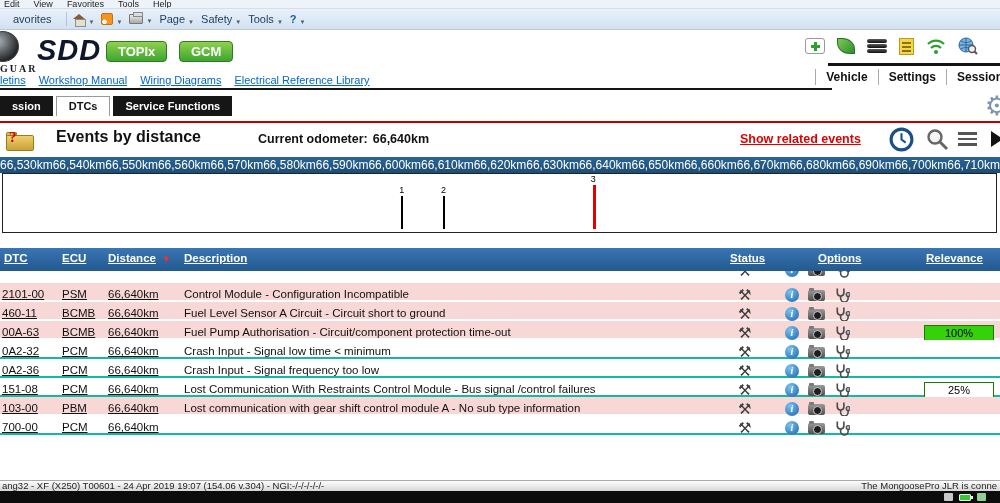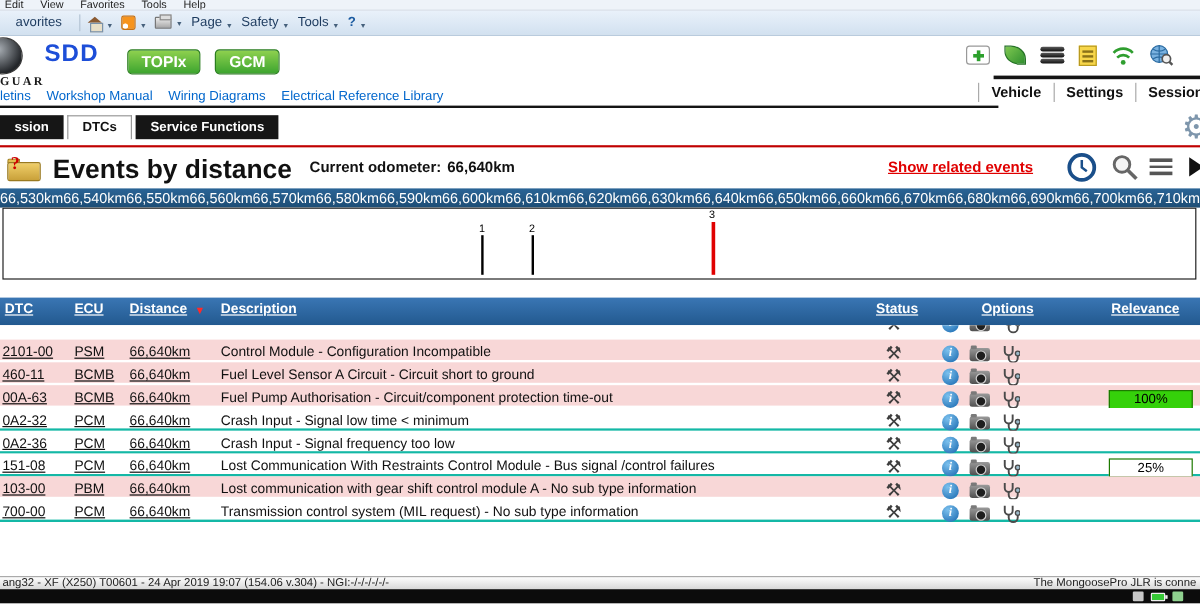--- a/index.html
+++ b/index.html
@@ -18,26 +18,26 @@
   .home-icon::after{content:"";position:absolute;top:5px;left:2px;width:9px;height:6px;background:#e8dfc8;border:1px solid #7a92aa}
   .feed-icon{width:12px;height:12px;border-radius:2px;border:1px solid #c87010;background:radial-gradient(circle at 25% 78%, #fff 0 2px, #f7941d 2.5px);display:inline-block}
   .print-icon{width:14px;height:10px;background:linear-gradient(#ececec,#a8a8a8);border:1px solid #777;border-radius:1px;position:relative;display:inline-block}
   .print-icon::before{content:"";position:absolute;top:-3px;left:3px;width:8px;height:3px;background:#ddd;border:1px solid #888}
   .help-q{color:#1a5aa0;font-weight:bold}
 
   
   #header{position:absolute;top:30px;left:0;width:100%;height:60px;background:#fff}
   #jag-badge{position:absolute;left:-14px;top:1px;width:33px;height:31px;border-radius:50%;background:radial-gradient(circle at 38% 32%,#a8aeb4,#23262a 72%);border:1px solid #3a3a3a}
   #jag-text{position:absolute;left:0;top:33px;font-family:"Liberation Serif",serif;font-weight:bold;font-size:10px;letter-spacing:2px;color:#1a1a1a}
-  #brand-sdd{position:absolute;left:37px;top:4px;font-weight:bold;font-size:20px;color:#1d4ed8;letter-spacing:1px}
+  #brand-sdd{position:absolute;left:37px;top:4px;font-style:italic;font-weight:bold;font-size:29px;color:#0f172a;letter-spacing:1px}
   .green-btn{position:absolute;top:11px;height:21px;background:linear-gradient(#8fd14f,#3da52f);border:1px solid #2b7d20;border-radius:4px;color:#fff;font-weight:bold;font-size:13px;line-height:19px;padding:0 11px;text-align:center}
   #btn-topix{left:106px}
   #btn-gcm{left:179px}
   #nav-links{position:absolute;left:0;bottom:4px;display:flex;gap:13px;font-size:11px;white-space:nowrap}
-  .navlink{color:#0066cc;}
+  .navlink{color:#0066cc;text-decoration:underline}
   #header-rule-left{position:absolute;bottom:0;left:0;width:832px;height:2px;background:#141414}
   #header-rule-right{position:absolute;top:33px;right:0;width:172px;height:3px;background:#141414}
   #utility-tabs{position:absolute;top:39px;right:-13px;display:flex;font-weight:bold;font-size:12px;color:#111}
   .utab{padding:0 10px;border-left:1px solid #aaa;line-height:16px}
   #header-icons{position:absolute;top:7px;right:22px;display:flex;gap:12px;align-items:center}
   .firstaid-icon{width:20px;height:16px;background:#fff;border:1px solid #999;border-radius:3px;position:relative}
   .firstaid-icon::before{content:"";position:absolute;left:8px;top:3px;width:3px;height:9px;background:#2ca02c}
   .firstaid-icon::after{content:"";position:absolute;left:5px;top:6px;width:9px;height:3px;background:#2ca02c}
   .eco-icon{width:18px;height:16px;background:linear-gradient(135deg,#7ec850,#2f8f2f);border:1px solid #267326;border-radius:0 70% 0 70%}
   .tyres-icon{width:20px;height:17px;display:flex;flex-direction:column;gap:1px;justify-content:center}
@@ -52,21 +52,21 @@
   .tab.active{background:#fff;color:#111;border:1px solid #999;border-bottom:none;line-height:18px}
   #tab-gear{position:absolute;right:-9px;top:0;font-size:27px;color:#7e96ac}
   #redline{position:absolute;top:121px;left:0;width:100%;height:2px;background:#c00000}
 
   
   #content-header{position:absolute;top:123px;left:0;width:100%;height:34px;background:#fff}
   #folder-help{position:absolute;left:6px;top:5px;width:30px;height:23px}
   .folder-body{position:absolute;bottom:0;width:28px;height:16px;background:linear-gradient(#f0cf6a,#c9a13a);border:1px solid #9a7a20;border-radius:2px}
   .folder-tab{position:absolute;bottom:15px;left:0;width:11px;height:4px;background:#e3bd50;border:1px solid #9a7a20;border-bottom:none;border-radius:2px 2px 0 0}
   .folder-q{position:absolute;left:3px;top:1px;color:#d00000;font-weight:bold;font-size:15px;font-family:"Liberation Serif",serif}
-  #page-title{position:absolute;left:44px;top:5px;font-size:22px;font-weight:bold;color:#111}
+  #page-title{position:absolute;left:56px;top:5px;font-size:16px;font-weight:bold;color:#111}
   #odo-line{position:absolute;left:258px;top:9px;font-size:12.5px;font-weight:bold;color:#111}
   #odo-line b{font-weight:bold;margin-left:5px}
   #related-link{position:absolute;left:740px;top:9px;font-size:12.5px;font-weight:bold;color:#e00000;text-decoration:underline}
   #clock-icon{position:absolute;left:889px;top:4px}
   #search-icon{position:absolute;left:926px;top:5px}
   #list-icon{position:absolute;left:958px;top:9px;width:19px}
   #list-icon i{display:block;height:2.5px;background:#555;margin-bottom:3px}
   #arrow-right{position:absolute;left:991px;top:8px;width:0;height:0;border-top:8px solid transparent;border-bottom:8px solid transparent;border-left:12px solid #111}
 
   
@@ -422,21 +422,20 @@
           <circle cx="15" cy="8" r="2.1" fill="#9ab8c8" stroke="#4a4a4a" stroke-width="1.2"></circle>
         </svg>
     </span>
     <span class="c-rel"></span>
   </div>
 
   <div class="trow">
     <span class="c-dtc">700-00</span>
     <span class="c-ecu">PCM</span>
     <span class="c-dist">66,640km</span>
-    <span class="c-desc">Transmission control system (MIL request) - No sub type information</span>
     <span class="c-status"><i class="tools-icon">⚒</i></span>
     <span class="c-opt">
       <i class="info-icon">i</i>
       <i class="camera-icon"></i>
       <svg class="steth-icon" width="16" height="16" viewBox="0 0 17 17">
           <path d="M3.5 1.5v4.5a3.5 3.5 0 0 0 7 0V1.5" fill="none" stroke="#4a4a4a" stroke-width="1.7"></path>
           <path d="M7 9.5v2.5a4 4 0 0 0 8 0v-2" fill="none" stroke="#4a4a4a" stroke-width="1.7"></path>
           <circle cx="15" cy="8" r="2.1" fill="#9ab8c8" stroke="#4a4a4a" stroke-width="1.2"></circle>
         </svg>
     </span>

